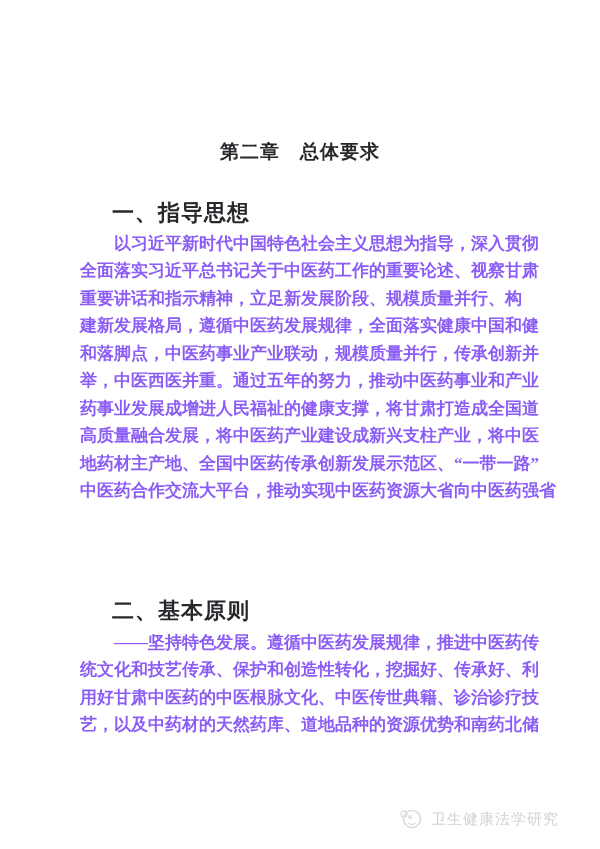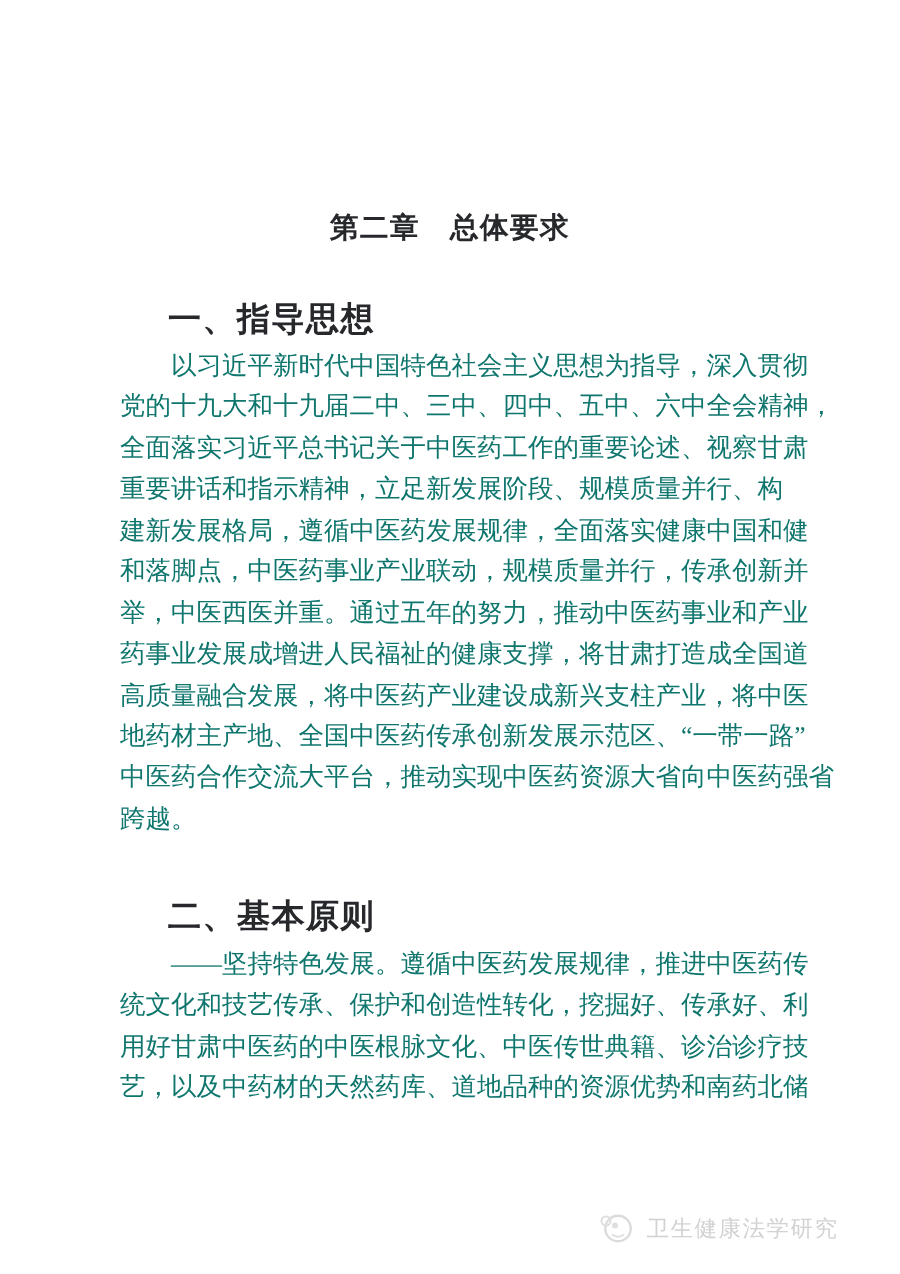--- a/index.html
+++ b/index.html
@@ -31,22 +31,23 @@
     font-size: 22px;
     letter-spacing: 1px;
     color: #26282c;
   }
   .heading-1 { top: 198px; }
   .heading-2 { top: 596px; }
   .para {
     position: absolute;
     left: 80px;
     width: 441px;
-    color: #0f766e;
+    color: #8b5cf6;
     font-size: 17px;
+    font-weight: bold;
   }
   .para-1 { top: 230px; }
   .para-2 { top: 629px; }
   .line {
     height: 27.45px;
     line-height: 27.45px;
     text-align: justify;
     text-align-last: justify;
     white-space: nowrap;
   }
@@ -72,31 +73,29 @@
 <body>
 
 <div class="page">
 
   <div class="chapter-title">第二章　总体要求</div>
 
   <div class="section-heading heading-1">一、指导思想</div>
 
   <div class="para para-1">
     <div class="line indent">以习近平新时代中国特色社会主义思想为指导，深入贯彻</div>
-    <div class="line">党的十九大和十九届二中、三中、四中、五中、六中全会精神，</div>
     <div class="line">全面落实习近平总书记关于中医药工作的重要论述、视察甘肃</div>
     <div class="line">重要讲话和指示精神，立足新发展阶段、规模质量并行、构</div>
     <div class="line">建新发展格局，遵循中医药发展规律，全面落实健康中国和健</div>
     <div class="line">和落脚点，中医药事业产业联动，规模质量并行，传承创新并</div>
     <div class="line">举，中医西医并重。通过五年的努力，推动中医药事业和产业</div>
     <div class="line">药事业发展成增进人民福祉的健康支撑，将甘肃打造成全国道</div>
     <div class="line">高质量融合发展，将中医药产业建设成新兴支柱产业，将中医</div>
     <div class="line">地药材主产地、全国中医药传承创新发展示范区、“一带一路”</div>
     <div class="line">中医药合作交流大平台，推动实现中医药资源大省向中医药强省</div>
-    <div class="line last">跨越。</div>
   </div>
 
   <div class="section-heading heading-2">二、基本原则</div>
 
   <div class="para para-2">
     <div class="line indent">——坚持特色发展。遵循中医药发展规律，推进中医药传</div>
     <div class="line">统文化和技艺传承、保护和创造性转化，挖掘好、传承好、利</div>
     <div class="line">用好甘肃中医药的中医根脉文化、中医传世典籍、诊治诊疗技</div>
     <div class="line">艺，以及中药材的天然药库、道地品种的资源优势和南药北储</div>
   </div>

